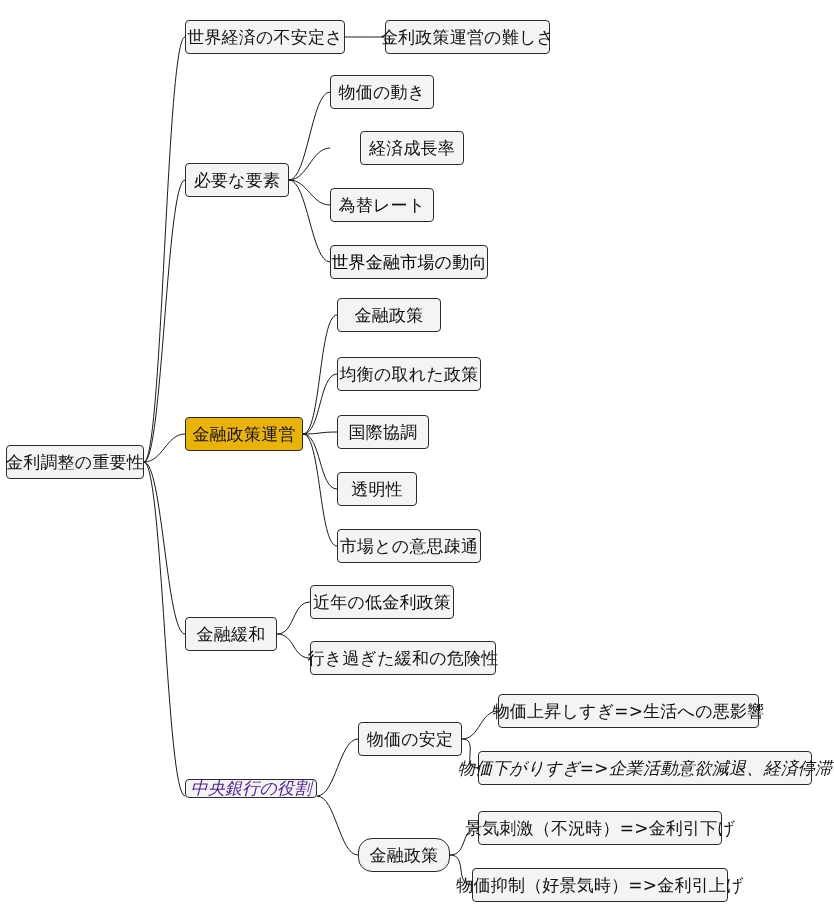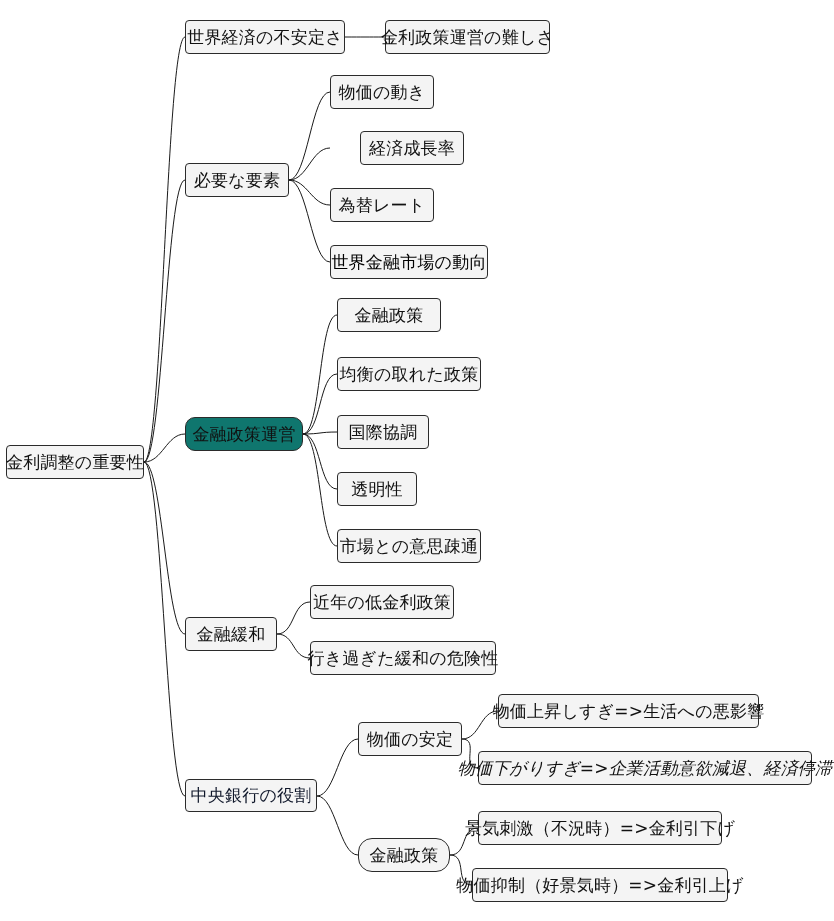--- a/index.html
+++ b/index.html
@@ -71,30 +71,30 @@
     </svg>
   <div id="nodes-layer">
       <div class="node" style="left: 6px; top: 445px; width: 138px; height: 34px; background: rgb(244, 244, 244); border-color: rgb(43, 43, 43); color: rgb(17, 17, 17);">金利調整の重要性</div>
       <div class="node" style="left: 185px; top: 20px; width: 160px; height: 34px; background: rgb(244, 244, 244); border-color: rgb(43, 43, 43); color: rgb(17, 17, 17);">世界経済の不安定さ</div>
       <div class="node" style="left: 385px; top: 20px; width: 165px; height: 34px; background: rgb(244, 244, 244); border-color: rgb(43, 43, 43); color: rgb(17, 17, 17);">金利政策運営の難しさ</div>
       <div class="node" style="left: 185px; top: 163px; width: 104px; height: 34px; background: rgb(244, 244, 244); border-color: rgb(43, 43, 43); color: rgb(17, 17, 17);">必要な要素</div>
       <div class="node" style="left: 330px; top: 75px; width: 104px; height: 34px; background: rgb(244, 244, 244); border-color: rgb(43, 43, 43); color: rgb(17, 17, 17);">物価の動き</div>
       <div class="node" style="left: 330px; top: 131px; width: 104px; height: 34px; background: rgb(244, 244, 244); border-color: rgb(43, 43, 43); color: rgb(17, 17, 17); margin-left: 30px;">経済成長率</div>
       <div class="node" style="left: 330px; top: 188px; width: 104px; height: 34px; background: rgb(244, 244, 244); border-color: rgb(43, 43, 43); color: rgb(17, 17, 17);">為替レート</div>
       <div class="node" style="left: 330px; top: 245px; width: 158px; height: 34px; background: rgb(244, 244, 244); border-color: rgb(43, 43, 43); color: #000000;">世界金融市場の動向</div>
-      <div class="node" style="left: 185px; top: 417px; width: 118px; height: 34px; background: #0f766e; border-color: rgb(43, 43, 43); color: rgb(17, 17, 17); border-radius: 10px;">金融政策運営</div>
+      <div class="node" style="left: 185px; top: 417px; width: 118px; height: 34px; background: #eab308; border-color: rgb(43, 43, 43); color: rgb(17, 17, 17);">金融政策運営</div>
       <div class="node" style="left: 337px; top: 298px; width: 104px; height: 34px; background: rgb(244, 244, 244); border-color: rgb(43, 43, 43); color: rgb(17, 17, 17);">金融政策</div>
       <div class="node" style="left: 337px; top: 357px; width: 144px; height: 34px; background: rgb(244, 244, 244); border-color: rgb(43, 43, 43); color: rgb(17, 17, 17);">均衡の取れた政策</div>
       <div class="node" style="left: 337px; top: 415px; width: 92px; height: 34px; background: rgb(244, 244, 244); border-color: rgb(43, 43, 43); color: rgb(17, 17, 17);">国際協調</div>
       <div class="node" style="left: 337px; top: 472px; width: 80px; height: 34px; background: rgb(244, 244, 244); border-color: rgb(43, 43, 43); color: rgb(17, 17, 17);">透明性</div>
       <div class="node" style="left: 337px; top: 529px; width: 144px; height: 34px; background: rgb(244, 244, 244); border-color: rgb(43, 43, 43); color: rgb(17, 17, 17);">市場との意思疎通</div>
       <div class="node" style="left: 185px; top: 617px; width: 92px; height: 34px; background: rgb(244, 244, 244); border-color: rgb(43, 43, 43); color: rgb(17, 17, 17);">金融緩和</div>
       <div class="node" style="left: 310px; top: 585px; width: 144px; height: 34px; background: rgb(244, 244, 244); border-color: rgb(43, 43, 43); color: rgb(17, 17, 17);">近年の低金利政策</div>
       <div class="node" style="left: 310px; top: 641px; width: 186px; height: 34px; background: rgb(244, 244, 244); border-color: rgb(43, 43, 43); color: rgb(17, 17, 17);">行き過ぎた緩和の危険性</div>
-      <div class="node" style="left: 185px; top: 779px; width: 132px; height: 33px; background: rgb(244, 244, 244); border-color: rgb(43, 43, 43); color: #0f172a;">中央銀行の役割</div>
+      <div class="node" style="left: 185px; top: 779px; width: 132px; height: 19px; background: rgb(244, 244, 244); border-color: rgb(43, 43, 43); color: #4c1d95; font-style: italic;">中央銀行の役割</div>
       <div class="node" style="left: 358px; top: 722px; width: 104px; height: 34px; background: rgb(244, 244, 244); border-color: rgb(43, 43, 43); color: rgb(17, 17, 17);">物価の安定</div>
       <div class="node" style="left: 498px; top: 694px; width: 261px; height: 34px; background: rgb(244, 244, 244); border-color: rgb(43, 43, 43); color: rgb(17, 17, 17);">物価上昇しすぎ=&gt;生活への悪影響</div>
       <div class="node" style="left: 478px; top: 751px; width: 334px; height: 34px; background: rgb(244, 244, 244); border-color: rgb(43, 43, 43); color: rgb(17, 17, 17); font-style: italic;">物価下がりすぎ=&gt;企業活動意欲減退、経済停滞</div>
       <div class="node" style="left: 358px; top: 838px; width: 92px; height: 34px; background: rgb(244, 244, 244); border-color: rgb(43, 43, 43); color: rgb(17, 17, 17); border-radius: 14px;">金融政策</div>
       <div class="node" style="left: 478px; top: 811px; width: 244px; height: 34px; background: rgb(244, 244, 244); border-color: rgb(43, 43, 43); color: rgb(17, 17, 17);">景気刺激（不況時）=&gt;金利引下げ</div>
       <div class="node" style="left: 472px; top: 868px; width: 256px; height: 34px; background: rgb(244, 244, 244); border-color: rgb(43, 43, 43); color: rgb(17, 17, 17);">物価抑制（好景気時）=&gt;金利引上げ</div>
     </div>
 </div>
 
 </body></html>

